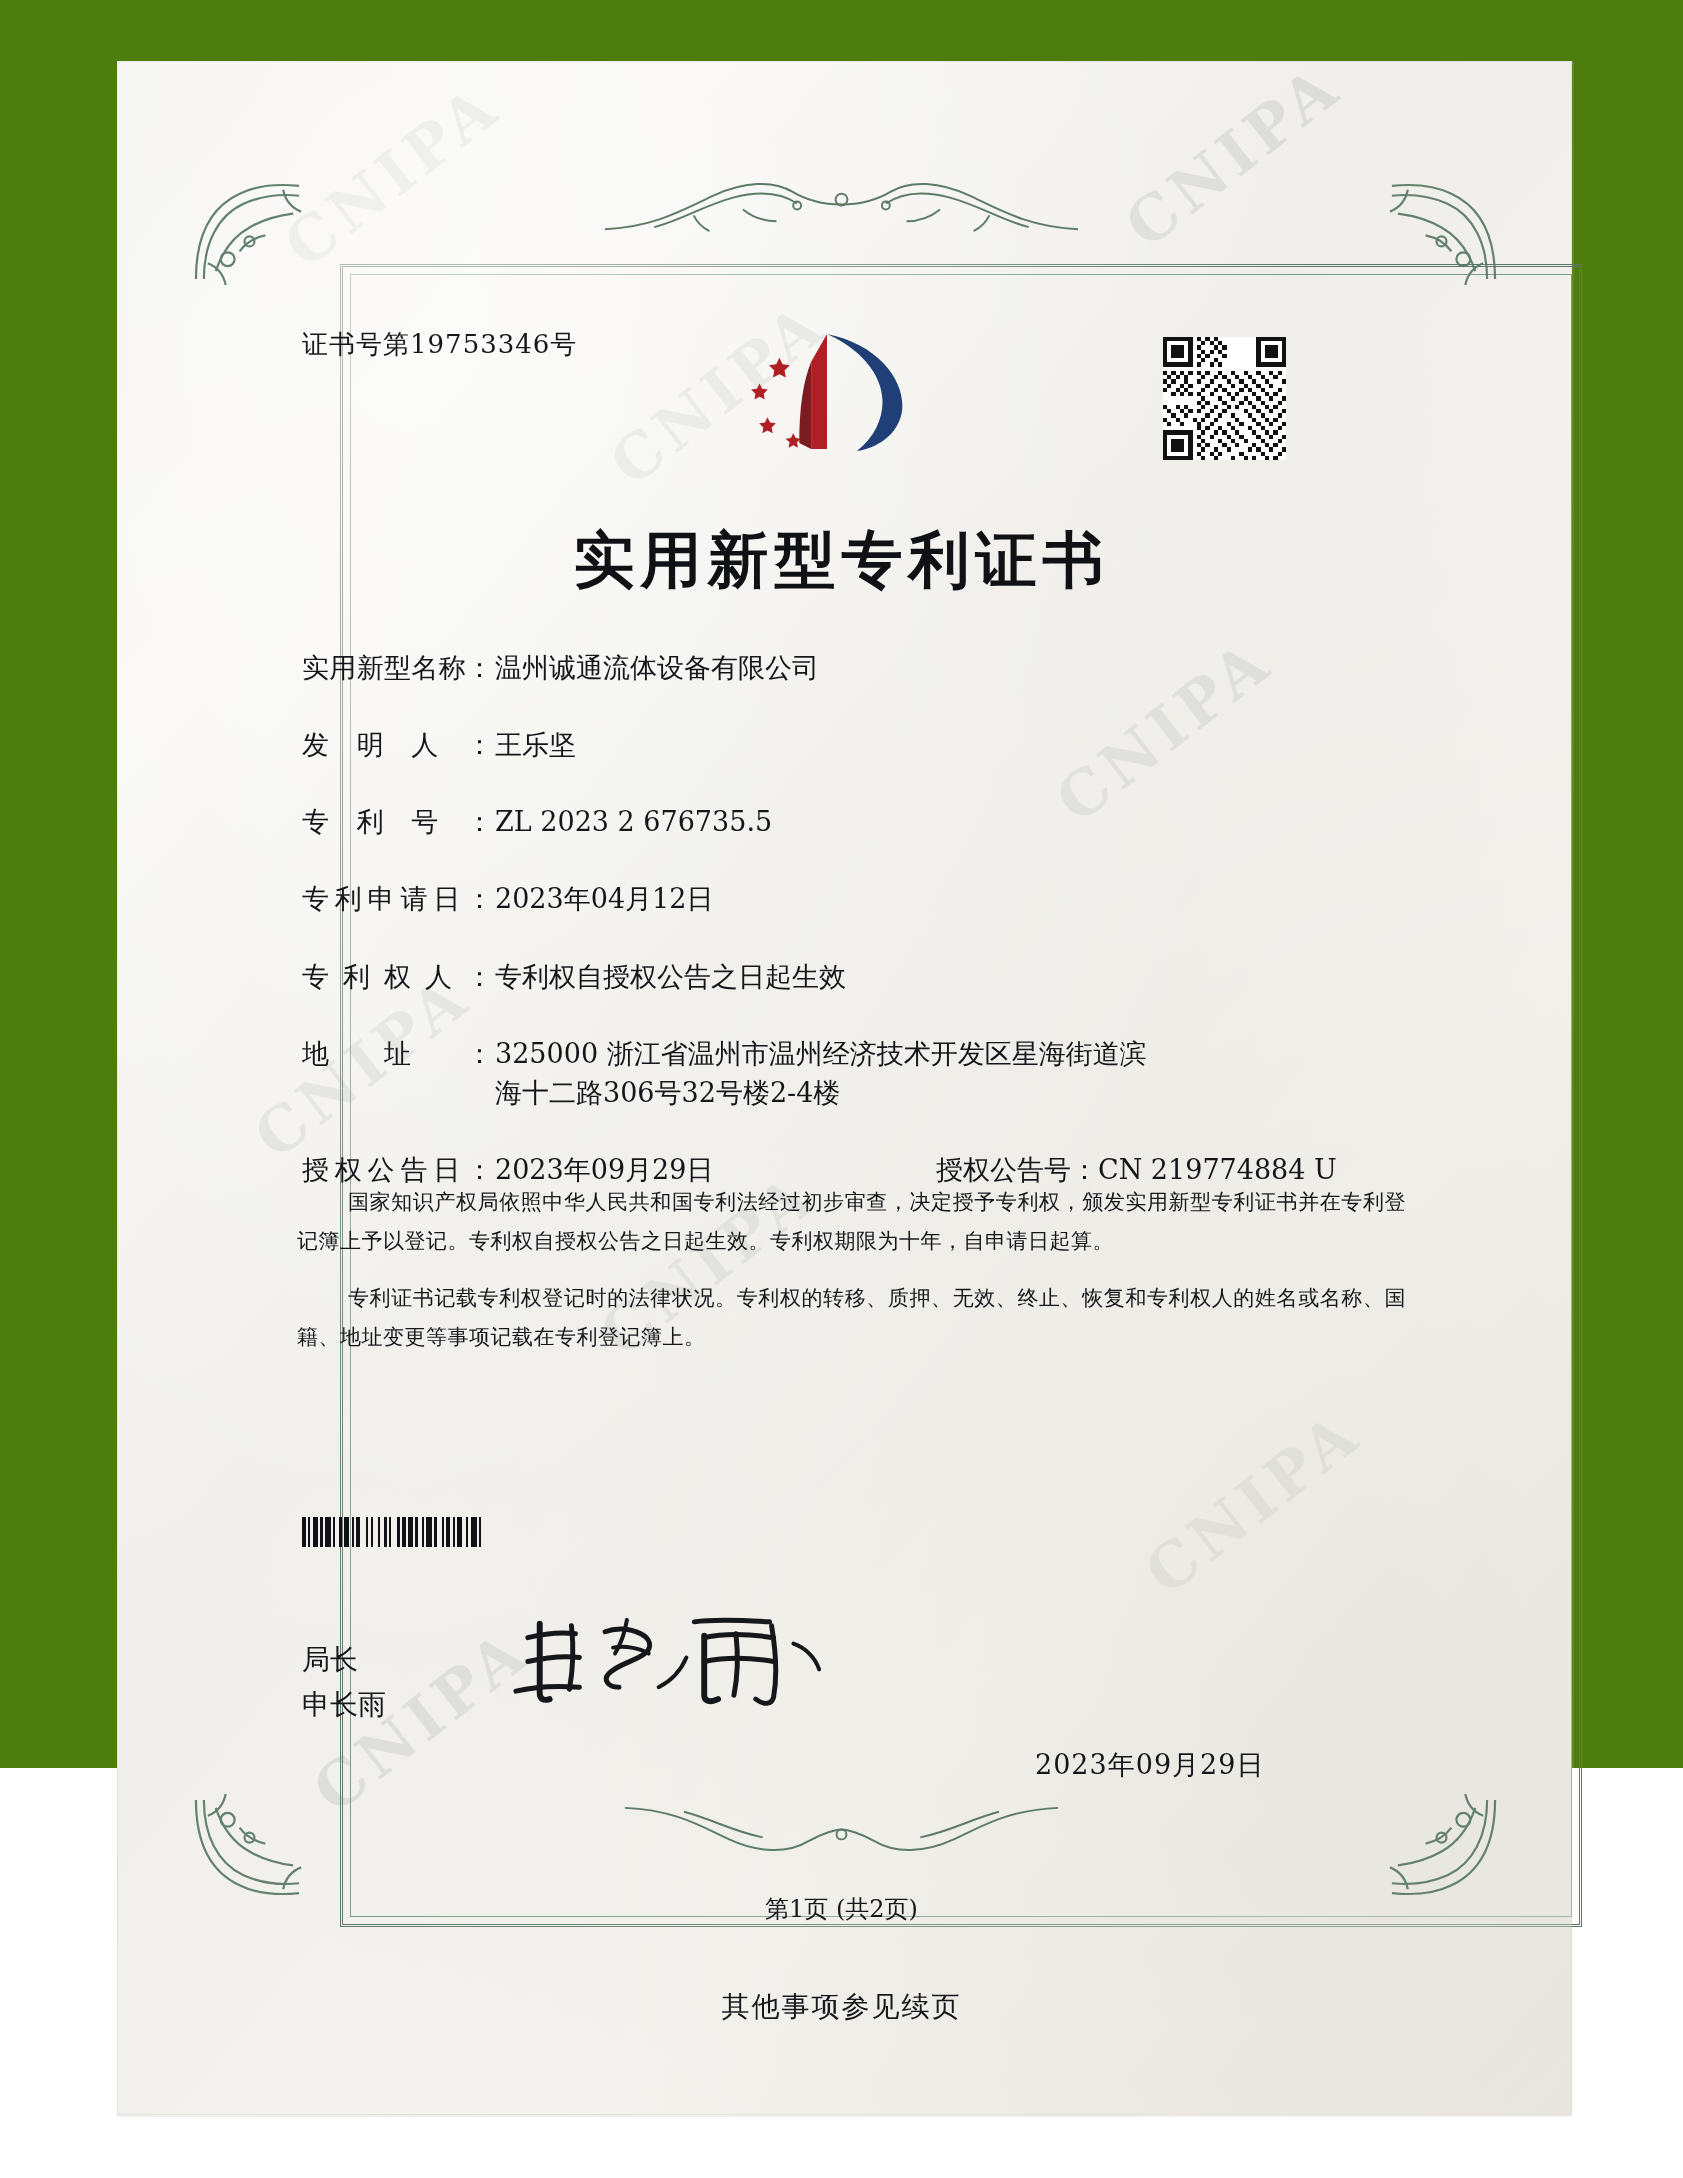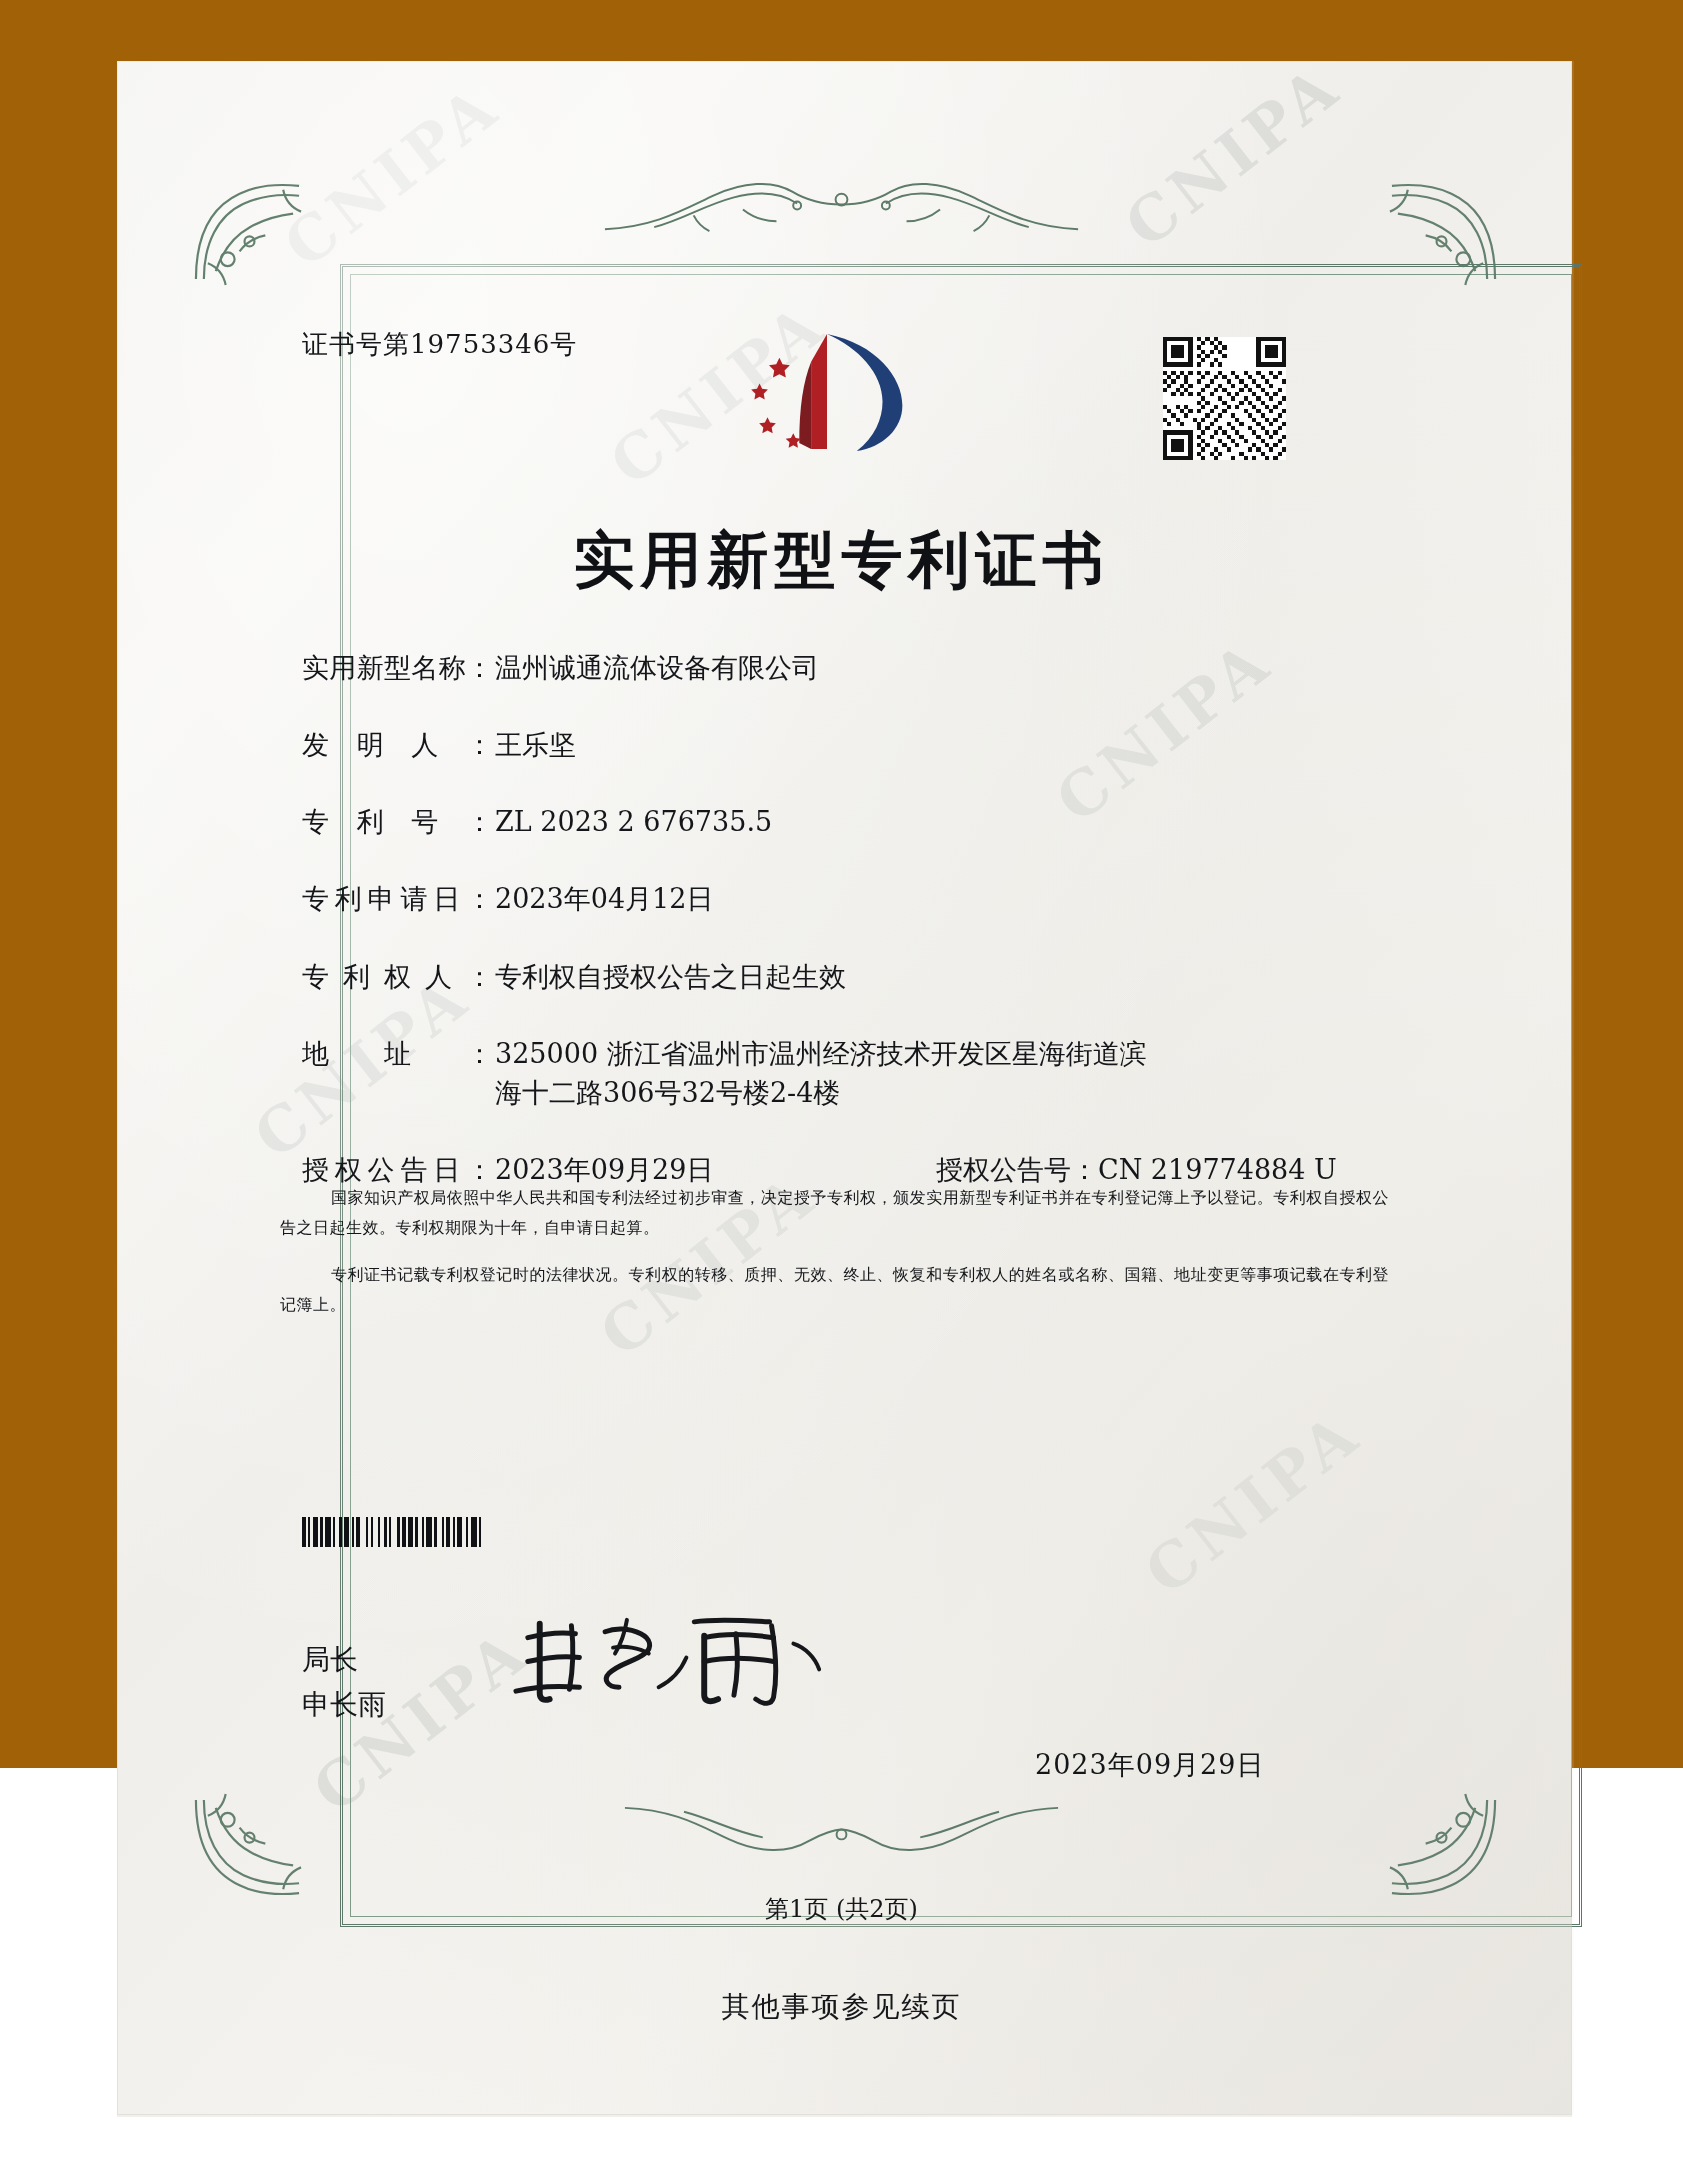--- a/index.html
+++ b/index.html
@@ -13,21 +13,21 @@
     font-family: "DejaVu Sans", "Liberation Sans", sans-serif;
     overflow: hidden;
   }
 
   
   .scan-page {
     position: absolute;
     left: 0; top: 0;
     width: 1683px;
     height: 1768px;
-    background: #a16207;
+    background: #4d7c0f;
   }
   .paper {
     position: absolute;
     left: 117px;
     top: 61px;
     width: 1455px;
     height: 2054px;
     background: linear-gradient(130deg, #f2f1ee 0%, #f7f6f3 18%, #efeeea 42%, #f6f5f1 70%, #eceae5 100%);
     box-shadow: 0 0 0 1px #e3e1dc inset;
   }
@@ -207,25 +207,25 @@
   .row.grant { margin-bottom: 30px; }
   .grant-left { display: flex; flex: 0 0 634px; }
   .grant-right { display: flex; }
   .grant-right .lbl2 {
     white-space: nowrap;
   }
 
   
   .paras {
     position: absolute;
-    left: 280px;
+    left: 297px;
     top: 1183px;
     width: 1109px;
     font-family: "DejaVu Serif", "Liberation Serif", serif;
-    font-size: 16px;
+    font-size: 21px;
     line-height: 1.85;
     color: #14161a;
     letter-spacing: 0.5px;
     text-align: justify;
   }
   .paras p {
     margin: 0 0 18px 0;
     text-indent: 51px;
   }
 

